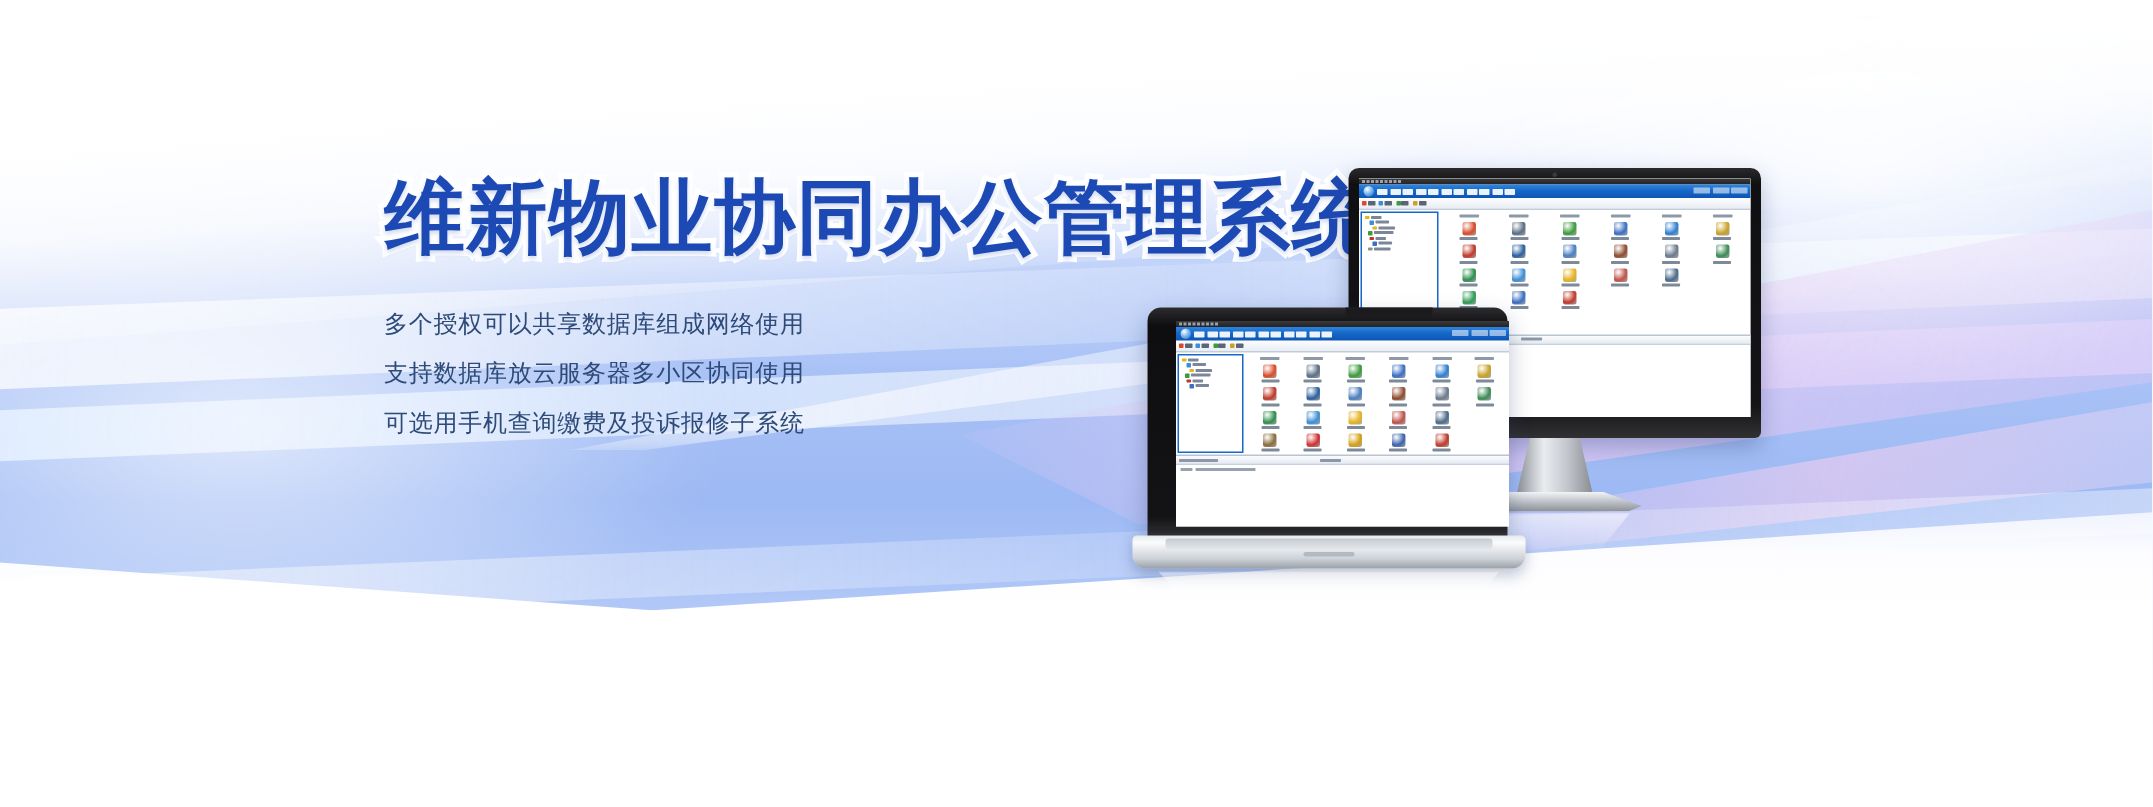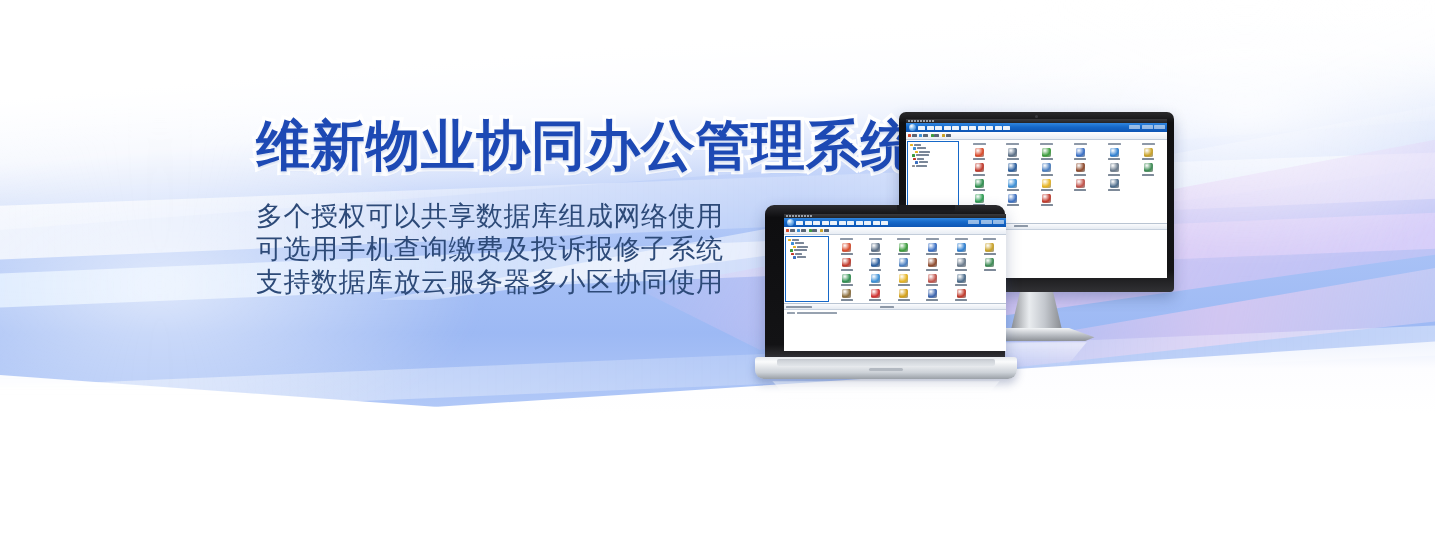--- a/index.html
+++ b/index.html
@@ -57,21 +57,21 @@
   }
   .badge{
     display:inline-block;margin-top:36px;
     background:linear-gradient(180deg,#1a6cd4 0%,#1257bd 55%,#0f4fb0 100%);
     color:#ffffff;font-size:24px;font-weight:bold;letter-spacing:1px;
     padding:9px 18px 11px;border-radius:7px;
     box-shadow:0 3px 6px rgba(30,70,150,.3),inset 0 1px 0 rgba(255,255,255,.35);
     white-space:nowrap;
   }
   .features{margin-top:28px;}
-  .feat{font-size:27px;line-height:33px;color:#2d4a78;letter-spacing:.5px;white-space:nowrap;}
+  .feat{font-size:16px;line-height:33px;color:#2d4a78;letter-spacing:.5px;white-space:nowrap;}
 
   
   .devices{position:absolute;left:748px;top:100px;width:680px;height:420px;}
 
   
   .monitor{position:absolute;left:151px;top:12px;width:275px;height:180px;}
   .mon-bezel{position:absolute;inset:0;background:linear-gradient(180deg,#2a2a2c,#101012 6%,#141416 88%,#313134 100%);
     border-radius:7px 7px 4px 4px;padding:7px 7px 14px 7px;box-sizing:border-box;
     box-shadow:0 6px 14px rgba(40,60,110,.3);}
   .mon-cam{position:absolute;left:50%;top:3px;width:3px;height:3px;margin-left:-1.5px;border-radius:50%;background:#3c3c40;}
@@ -156,22 +156,22 @@
   <div class="wave w-mid"></div>
   <div class="glow-l"></div>
   <div class="glow-r"></div>
   <div class="bottom-white"></div>
   <div class="bottom-white2"></div>
 
   <div class="copy">
     <div class="headline">维新物业协同办公管理系统</div>
     <div class="features">
       <div class="feat">多个授权可以共享数据库组成网络使用</div>
+      <div class="feat">支持数据库放云服务器多小区协同使用</div>
       <div class="feat">可选用手机查询缴费及投诉报修子系统</div>
-      <div class="feat">支持数据库放云服务器多小区协同使用</div>
     </div>
   </div>
 
   <div class="devices">
 
     <div class="monitor">
       <div class="mon-bezel">
         <div class="mon-cam"></div>
       </div>
       <div class="mon-screen">

